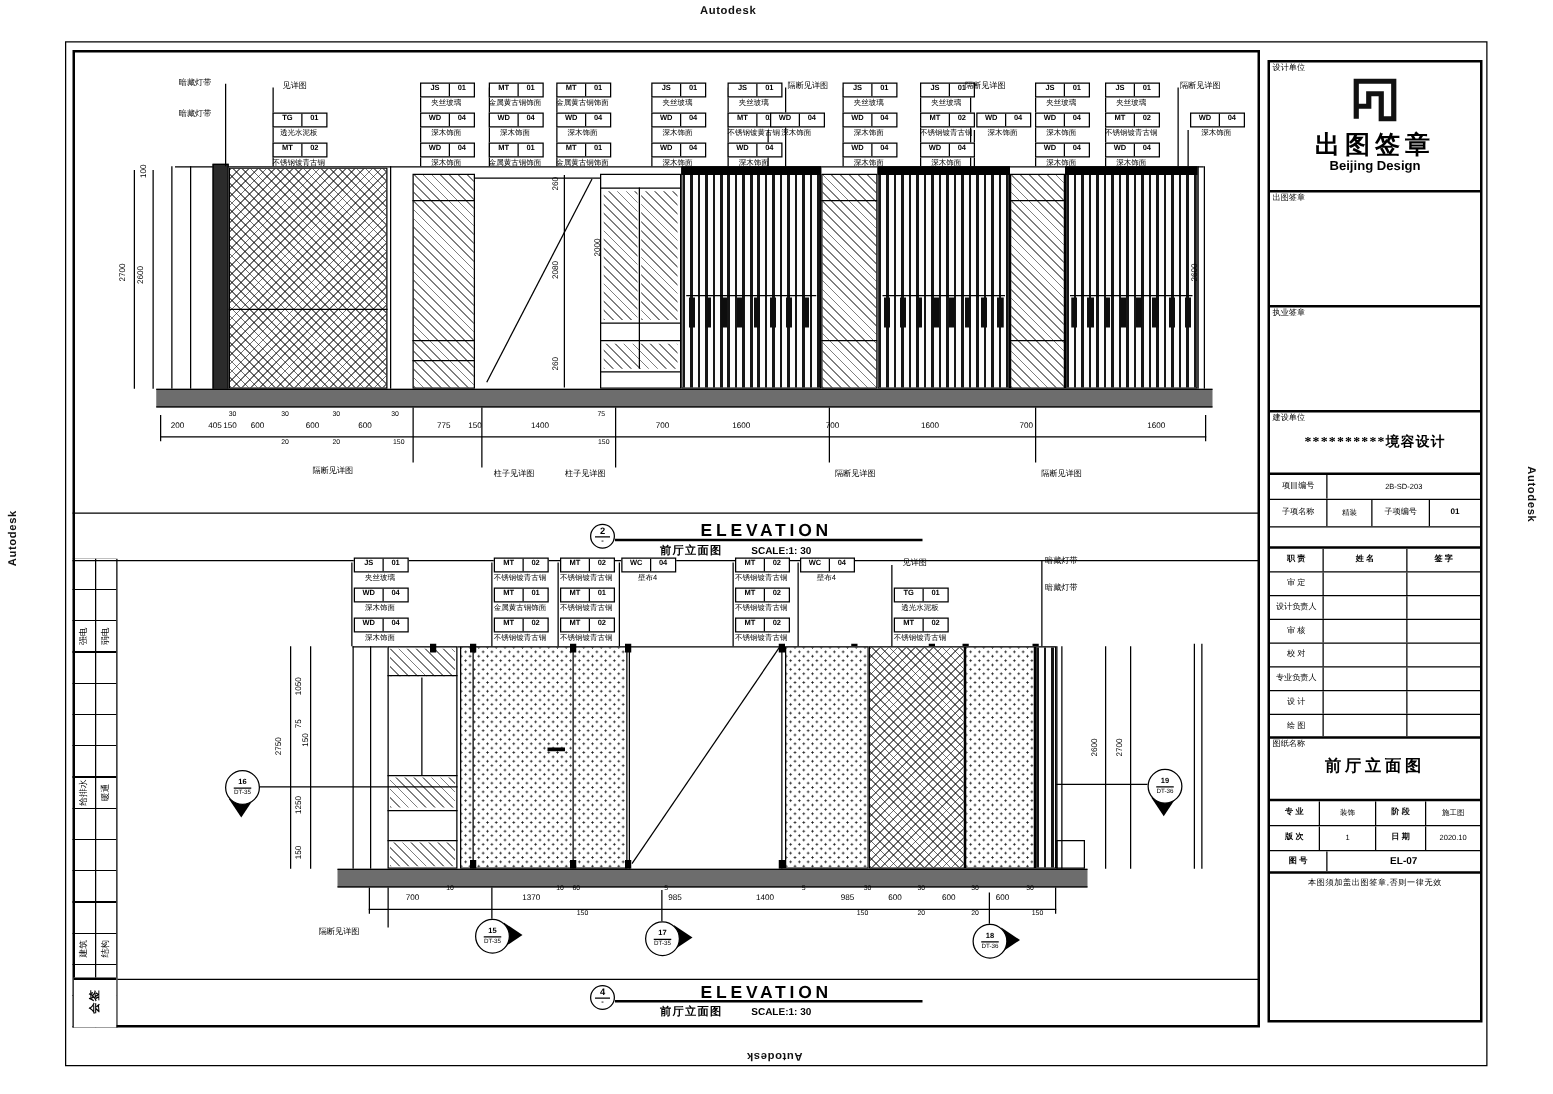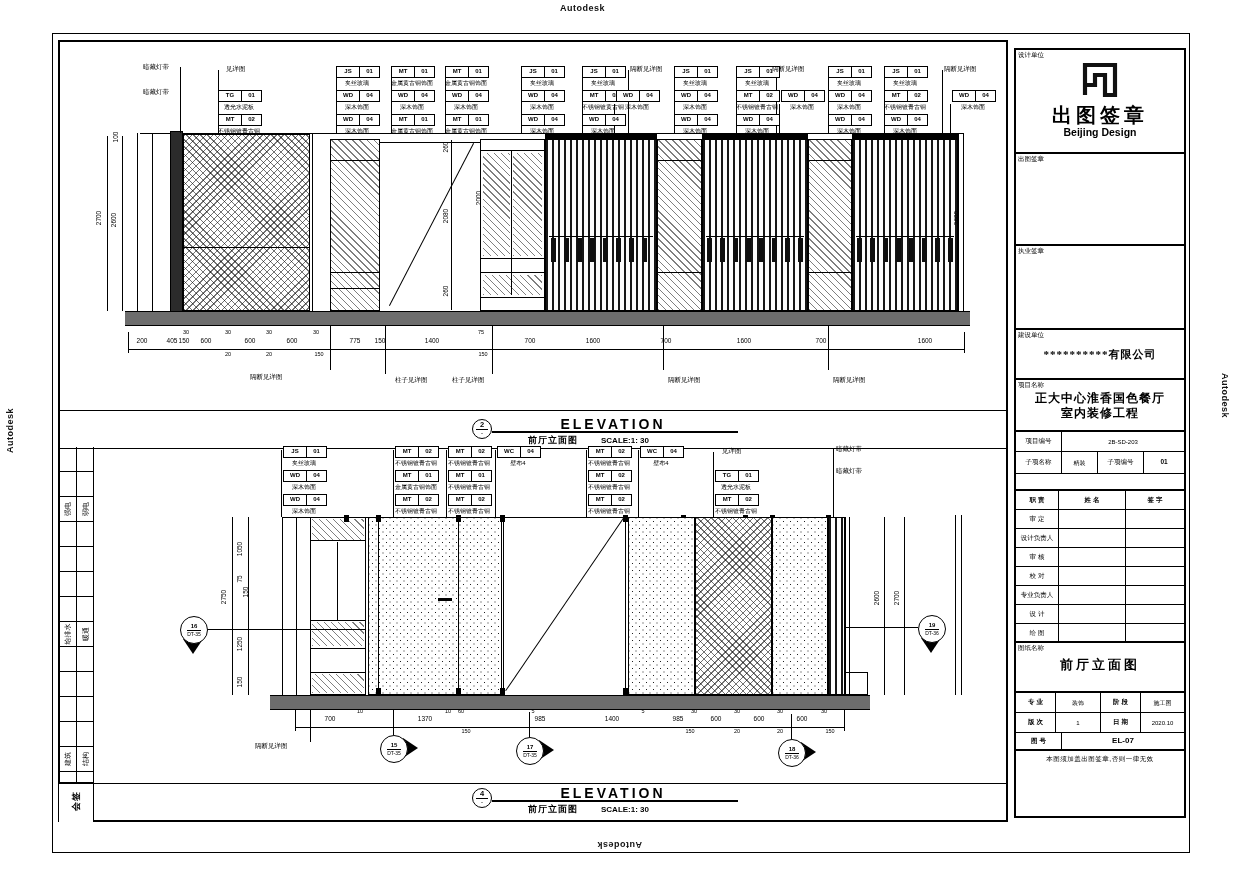--- a/index.html
+++ b/index.html
@@ -759,26 +759,21 @@
       <div class="logo-en">Beijing Design</div>
     </section>
     <section class="bb2" style="height:92px;">
       <div class="tl">出图签章</div>
     </section>
     <section class="bb2" style="height:84px;">
       <div class="tl">执业签章</div>
     </section>
     <section class="bb2" style="height:50px;">
       <div class="tl">建设单位</div>
-      <div class="val-c" style="margin-top:18px;">**********有限公司</div>
-    </section>
-    <section class="bb2" style="height:52px;">
-      <div class="tl">项目名称</div>
-      <div class="proj" style="margin-top:11px;">正大中心淮香国色餐厅</div>
-      <div class="proj">室内装修工程</div>
+      <div class="val-c" style="margin-top:18px;">**********境容设计</div>
     </section>
     <section class="row bb1" style="height:20px;">
       <div class="cell" style="width:46px;">项目编号</div>
       <div class="cell" style="flex:1;font-size:6px;">2B-SD-203</div>
     </section>
     <section class="row bb1" style="height:22px;">
       <div class="cell" style="width:46px;">子项名称</div>
       <div class="cell" style="width:36px;font-size:6px;">精装</div>
       <div class="cell" style="width:46px;">子项编号</div>
       <div class="cell" style="flex:1;font-weight:bold;">01</div>

